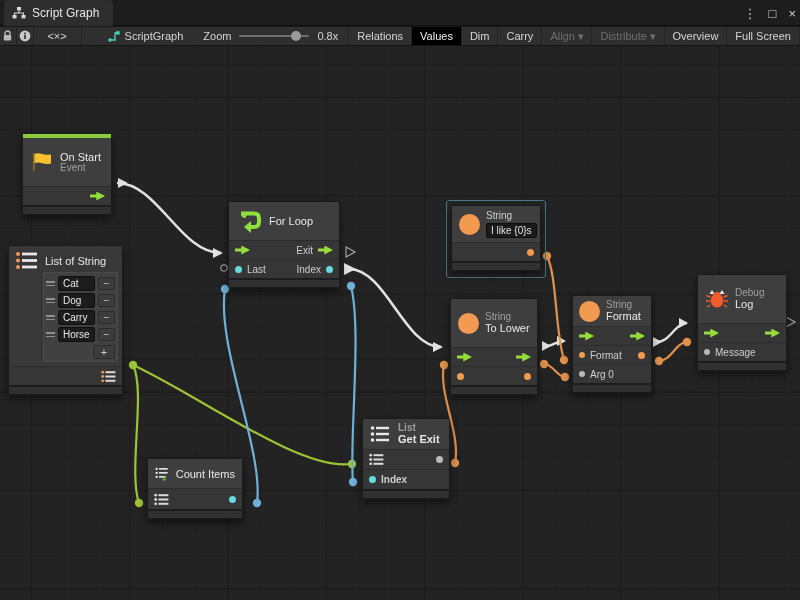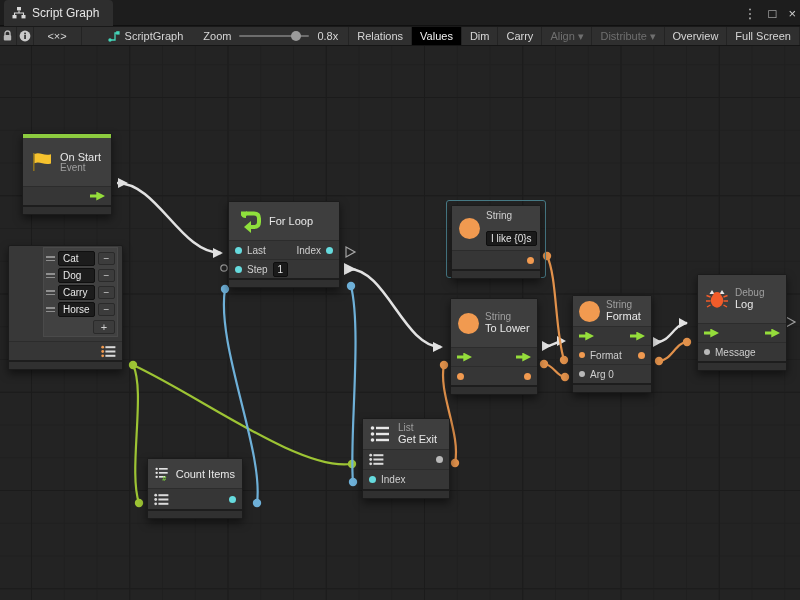--- a/index.html
+++ b/index.html
@@ -226,20 +226,31 @@
         </div>
       </div>
       <div class="prow">
         <span></span>
         <div class="farrow"></div>
       </div>
       <div class="nfooter"></div>
     </div>
 
     <div class="node" style="left:8px; top:199px; width:115px;">
+      <div class="nheader" style="padding:4px 6px 0 6px; background:transparent;">
+        <svg width="24" height="21" viewBox="0 0 24 21">
+          <circle cx="3" cy="4" r="2" fill="#f19a50"></circle>
+            <circle cx="3" cy="10.5" r="2" fill="#f19a50"></circle>
+            <circle cx="3" cy="17" r="2" fill="#f19a50"></circle>
+          <rect x="7" y="2.6" width="15" height="2.8" fill="#e8e8e8"></rect>
+            <rect x="7" y="9.1" width="15" height="2.8" fill="#e8e8e8"></rect>
+            <rect x="7" y="15.6" width="15" height="2.8" fill="#e8e8e8"></rect>
+        </svg>
+        <div class="ntitle">List of String</div>
+      </div>
       <div class="listbox">
         <div class="lrow">
           <span class="lhandle">
               <i></i>
               <i></i>
             </span>
           <span class="lfield">Cat</span>
           <span class="lminus">−</span>
         </div>
         <div class="lrow">
@@ -289,46 +300,47 @@
         <svg width="26" height="26" viewBox="0 0 26 26">
           <path d="M9 5.5 H17 Q22 5.5 22 10.5 V14 Q22 19 17 19 H13.5" stroke="#8fe03c" stroke-width="4" fill="none" stroke-linecap="butt"></path>
           <path d="M4 5.5 H9 V10 Q4 10 4 5.5" fill="#8fe03c"></path>
           <rect x="4" y="3.5" width="6" height="4" fill="#8fe03c"></rect>
           <polygon points="14,13 14,25 7,19" fill="#8fe03c"></polygon>
         </svg>
         <div class="ntitle">For Loop</div>
       </div>
       <div class="prow">
         <div class="pgroup">
+            <div class="farrow"></div>
+          </div>
+        <div class="pgroup">
+            <span class="plabel">Exit</span>
+            <div class="farrow"></div>
+          </div>
+      </div>
+      <div class="prow">
+        <div class="pgroup">
             <div class="dot cyan"></div>
             <span class="plabel">Last</span>
           </div>
         <div class="pgroup">
             <span class="plabel">Index</span>
             <div class="dot cyan"></div>
           </div>
-      </div>
-      <div class="prow">
-        <div class="pgroup">
-            <div class="dot cyan"></div>
-            <span class="plabel">Step</span>
-            <span class="ifield">1</span>
-          </div>
-        <span></span>
       </div>
       <div class="nfooter"></div>
     </div>
 
     <div class="selectbox" style="left:446px; top:154px; width:100px; height:78px;"></div>
     <div class="node" style="left:451px; top:159px; width:90px;">
       <div class="nheader" style="padding:5px 7px 4px 7px;">
         <div class="bigdot"></div>
         <div>
           <div class="nsub" style="color:#cfcfcf; font-size:10px;">String</div>
-          <div class="ifield" style="margin-top:10px;">I like {0}s</div>
+          <div class="ifield" style="margin-top:2px;">I like {0}s</div>
         </div>
       </div>
       <div class="prow">
         <span></span>
         <div class="dot orange"></div>
       </div>
       <div class="nfooter"></div>
     </div>
 
     <div class="node" style="left:450px; top:252px; width:88px;">
@@ -427,21 +439,21 @@
             <circle cx="1.7" cy="10.8" r="1.4" fill="#dadada"></circle>
           <rect x="4.4" y="1.2" width="10" height="2" fill="#dadada"></rect>
             <rect x="4.4" y="5.5" width="10" height="2" fill="#dadada"></rect>
             <rect x="4.4" y="9.8" width="10" height="2" fill="#dadada"></rect>
         </svg>
         <div class="dot cyan"></div>
       </div>
       <div class="nfooter"></div>
     </div>
 
-    <div class="node" style="left:362px; top:372px; width:88px;">
+    <div class="node" style="left:362px; top:372px; width:88px;font-weight:bold;">
       <div class="nheader" style="padding:4px 7px;">
         <svg width="22" height="19" viewBox="0 0 22 19">
           <circle cx="2.5" cy="3" r="1.8" fill="#e8e8e8"></circle>
             <circle cx="2.5" cy="9" r="1.8" fill="#e8e8e8"></circle>
             <circle cx="2.5" cy="15" r="1.8" fill="#e8e8e8"></circle>
           <rect x="6" y="1.8" width="13" height="2.4" fill="#e8e8e8"></rect>
             <rect x="6" y="7.8" width="13" height="2.4" fill="#e8e8e8"></rect>
             <rect x="6" y="13.8" width="13" height="2.4" fill="#e8e8e8"></rect>
         </svg>
         <div>

